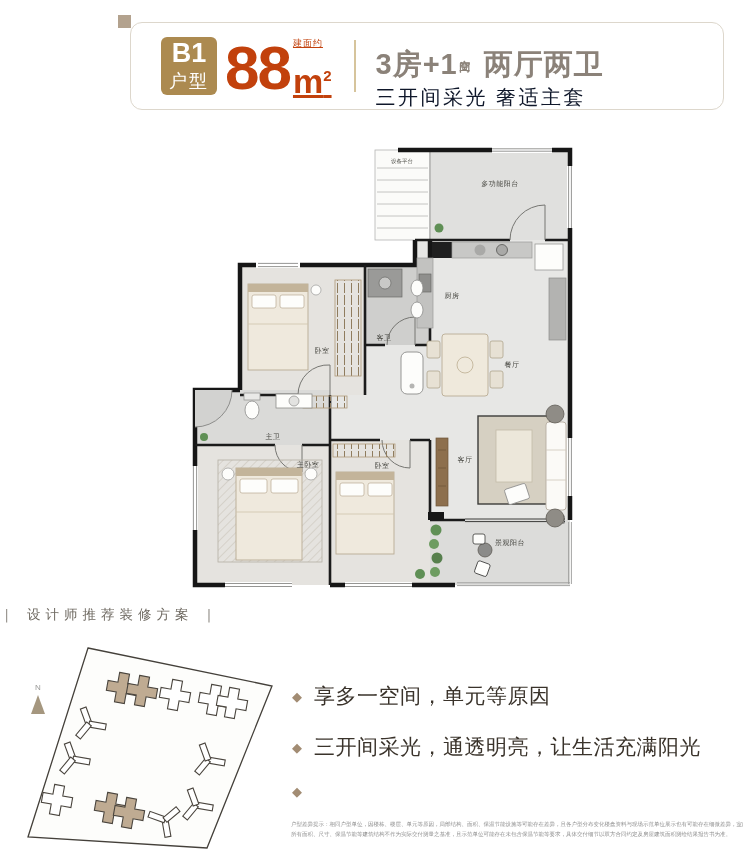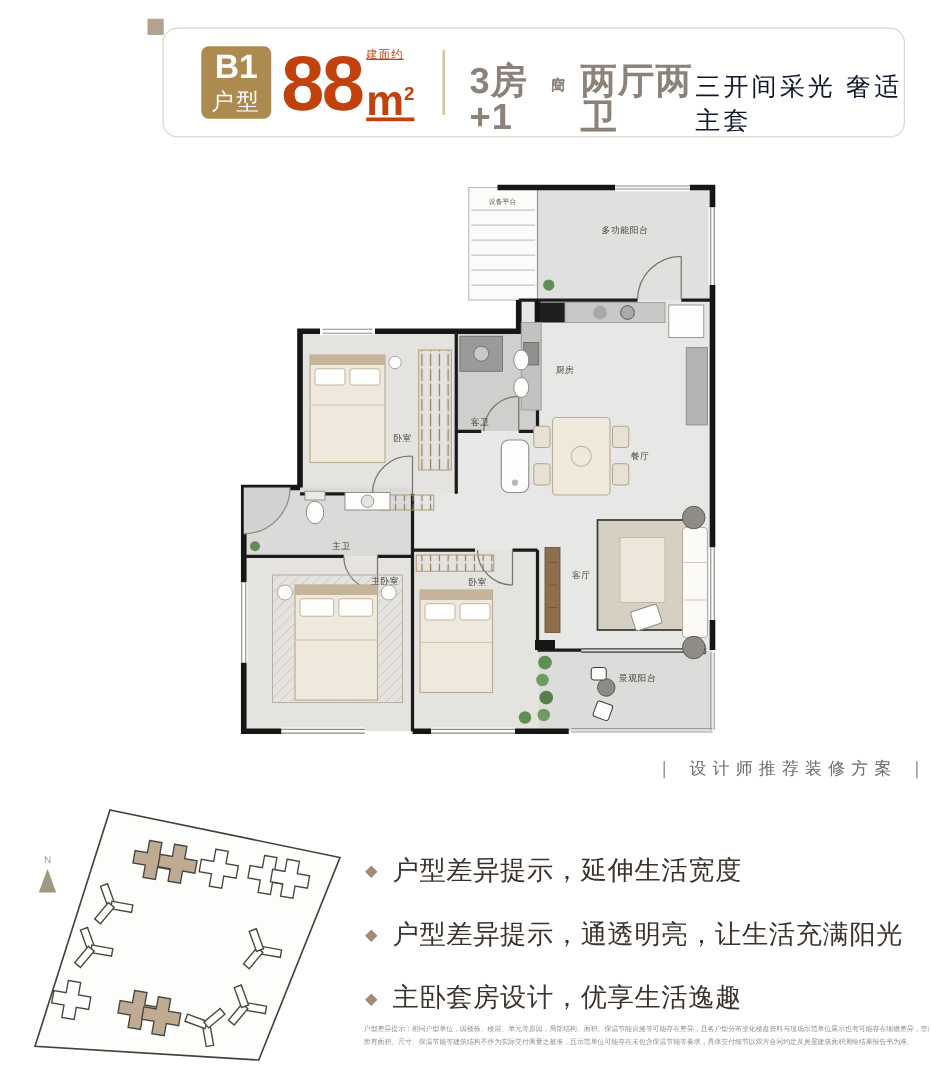--- a/index.html
+++ b/index.html
@@ -15,33 +15,33 @@
     display:flex;flex-direction:column;align-items:center;justify-content:center;flex:0 0 auto;}
   .badge .b1{font-size:27px;font-weight:bold;line-height:1;}
   .badge .hx{font-size:18px;letter-spacing:2px;margin-top:2px;}
   .area-wrap{display:flex;align-items:flex-end;margin-left:8px;color:#c2410c;}
   .area-val{font-size:62px;font-weight:bold;line-height:0.85;letter-spacing:-2px;}
   .area-col{display:flex;flex-direction:column;justify-content:space-between;height:58px;margin-left:3px;text-decoration:underline;}
   .area-note{font-size:9px;letter-spacing:1px;}
   .area-unit{font-size:34px;font-weight:bold;line-height:0.8;}
   .area-unit sup{font-size:15px;font-weight:bold;}
   .vdiv{width:2px;height:52px;background:#d6c49c;margin:0 20px 0 22px;flex:0 0 auto;}
-  .headline{display:flex;flex-direction:row;color:#8b8279;margin-top:28px;}
+  .headline{display:flex;flex-direction:column;color:#8b8279;margin-top:28px;}
   .hl1{font-size:29px;font-weight:bold;letter-spacing:1px;display:flex;align-items:flex-start;line-height:1;}
   .hl1 .stacked{writing-mode:vertical-rl;font-size:11px;font-weight:bold;letter-spacing:1px;margin:1px 2px 0 1px;line-height:1;}
   .hl1 .part2{margin-left:12px;}
   .hl2{font-size:20px;letter-spacing:2.5px;margin-top:5px;color:#0f172a;}
 
   
   .floorplan{position:absolute;left:180px;top:138px;width:400px;height:460px;}
   .rm{font-size:7px;fill:#45453f;letter-spacing:0.5px;}
   .rm-sm{font-size:5.5px;fill:#55554f;}
 
   
-  .caption{position:absolute;left:0;top:606px;width:745px;text-align:right;
+  .caption{position:absolute;left:0;top:606px;width:745px;text-align:left;
     font-size:13.5px;letter-spacing:5px;color:#6f6a62;}
 
   
   .siteplan{position:absolute;left:22px;top:638px;width:256px;height:216px;}
 
   
   .features{position:absolute;left:292px;top:682px;width:450px;}
   .feature-row{display:flex;align-items:center;margin-bottom:23px;}
   .diamond{color:#a28c73;font-size:13px;margin-right:12px;flex:0 0 auto;}
   .feature-text{font-size:21px;color:#3a332b;font-weight:500;letter-spacing:0.5px;}
@@ -295,29 +295,28 @@
       <use href="#bx" fill="#bfab92" transform="translate(88,170) rotate(10)"></use>
       <use href="#bx" fill="#bfab92" transform="translate(107,175) rotate(10)"></use>
       <use href="#by" fill="#fff" transform="translate(143,182) rotate(170)"></use>
       <use href="#by" fill="#fff" transform="translate(174,167) rotate(100)"></use>
     </g>
   </svg>
 
   <div class="features">
     <div class="feature-row">
       <span class="diamond">◆</span>
-      <span class="feature-text">户型差异提示，延伸生活宽度</span>
+      <span class="feature-text">享多一空间，单元等原因</span>
     </div>
     <div class="feature-row">
       <span class="diamond">◆</span>
-      <span class="feature-text">户型差异提示，通透明亮，让生活充满阳光</span>
+      <span class="feature-text">三开间采光，通透明亮，让生活充满阳光</span>
     </div>
     <div class="feature-row">
       <span class="diamond">◆</span>
-      <span class="feature-text">主卧套房设计，优享生活逸趣</span>
     </div>
   </div>
 
   <div class="disclaimer">
     <div>户型差异提示：相同户型单位，因楼栋、楼层、单元等原因，局部结构、面积、保温节能设施等可能存在差异，且各户型分布变化楼盘资料与现场示范单位展示也有可能存在细微差异，室内外</div>
     <div>所有面积、尺寸、保温节能等建筑结构不作为实际交付测量之基准，且示范单位可能存在未包含保温节能等要求，具体交付细节以双方合同约定及房屋建筑面积测绘结果报告书为准。</div>
   </div>
 
 </div>
 

